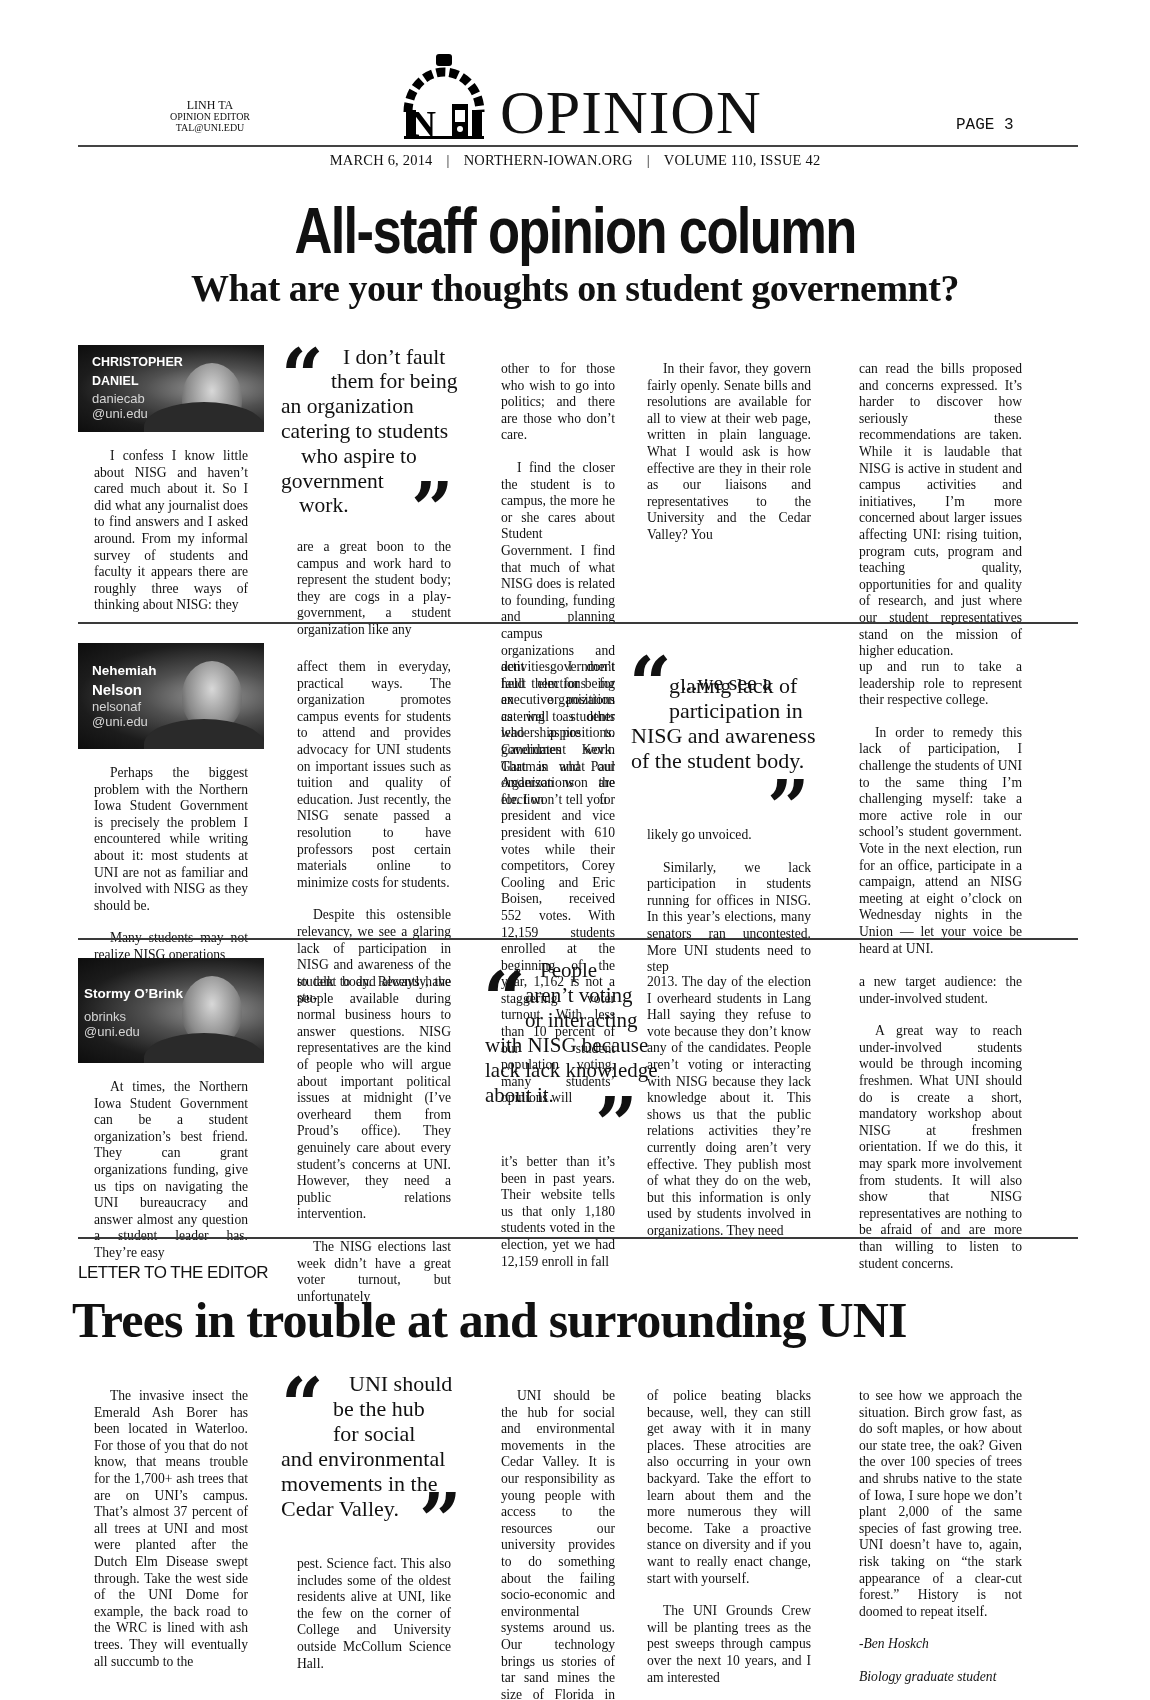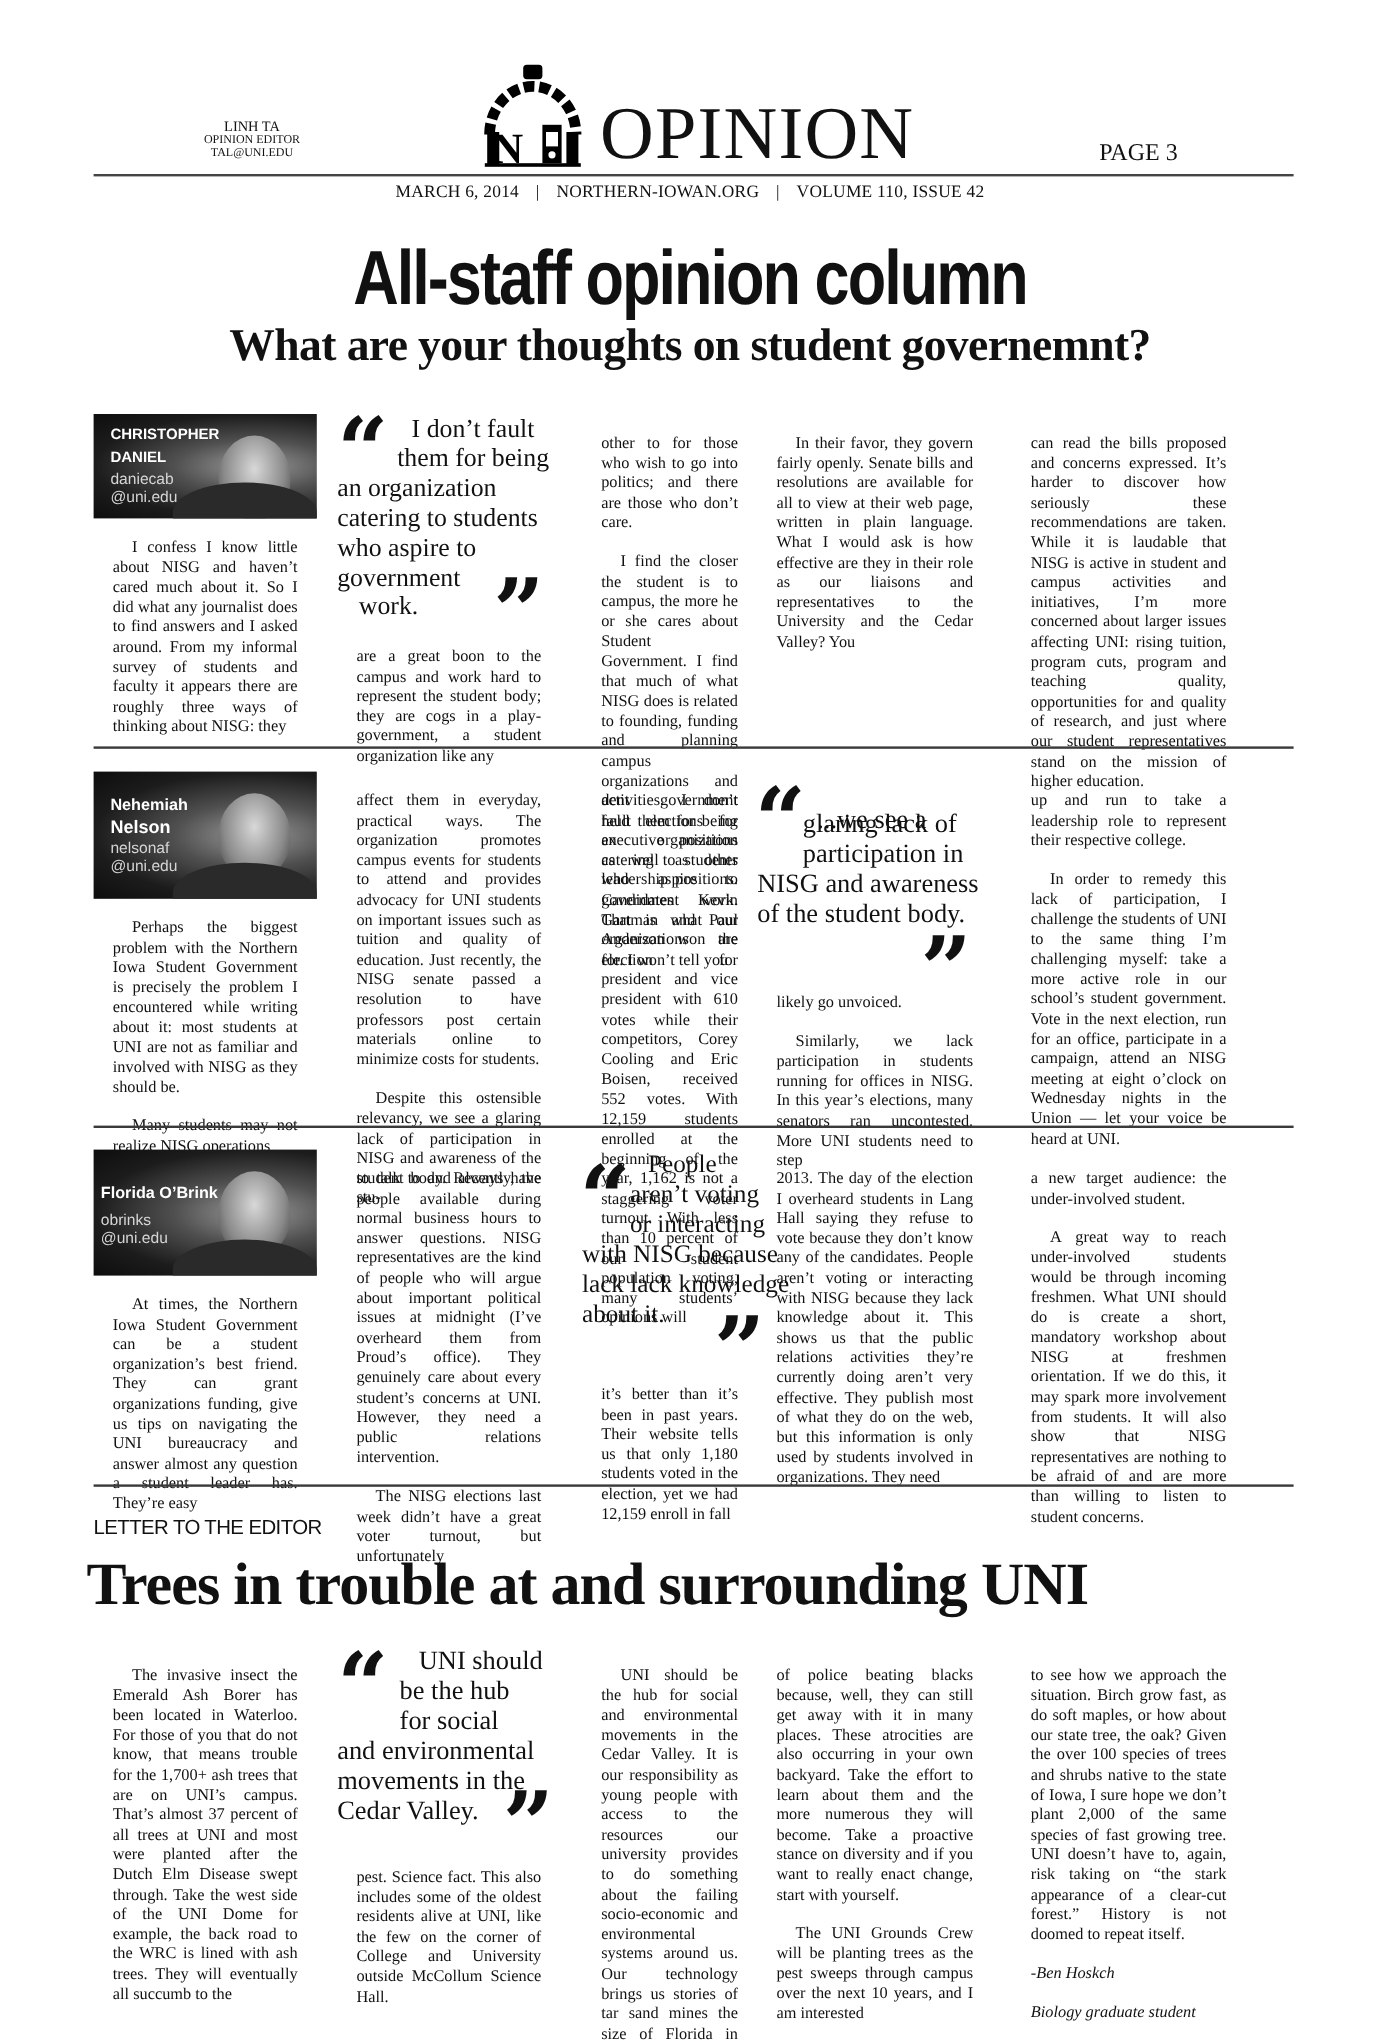--- a/index.html
+++ b/index.html
@@ -4,21 +4,21 @@
 <style>
   html, body { margin: 0; padding: 0; background: #ffffff; }
   body { width: 1150px; height: 1700px; position: relative; overflow: hidden; color: #111; }
   .body-text { font-family: "Liberation Serif", "DejaVu Serif", serif; font-size: 13.6px; line-height: 16.6px; text-align: justify; }
 
   
   .mast-editor { position: absolute; left: 150px; top: 100px; width: 120px; text-align: center; font-family: "Liberation Serif", serif; font-size: 10px; line-height: 11px; }
   .mast-editor .name { font-size: 12px; }
   .mast-logo { position: absolute; left: 398px; top: 50px; width: 92px; height: 90px; }
   .mast-title { position: absolute; left: 500px; top: 80px; font-family: "Liberation Serif", serif; font-size: 62px; line-height: 64px; letter-spacing: 1px; }
-  .mast-page { position: absolute; left: 916px; top: 116px; font-family: Liberation Serif, serif; font-size: 20px; }
+  .mast-page { position: absolute; left: 956px; top: 116px; font-family: Liberation Mono, monospace; font-size: 16px; }
   .mast-rule { position: absolute; left: 78px; top: 145px; width: 1000px; height: 2px; background: #444; }
   .mast-info { position: absolute; left: 0; width: 1150px; top: 152px; text-align: center; font-family: "Liberation Serif", serif; font-size: 14.5px; letter-spacing: 0.2px; }
   .mast-info .sep { margin: 0 14px; }
 
   
   .headline { position: absolute; left: 0; width: 1150px; top: 196px; text-align: center; font-family: "Liberation Sans", sans-serif; font-weight: bold; font-size: 64px; line-height: 70px; transform: scaleX(0.82); letter-spacing: -2px; }
   .subhead { position: absolute; left: 0; width: 1150px; top: 266px; text-align: center; font-family: "Liberation Serif", serif; font-weight: bold; font-size: 38px; line-height: 44px; letter-spacing: -0.5px; }
 
   
   .section { position: absolute; left: 78px; width: 1000px; }
@@ -90,21 +90,21 @@
     </div>
     <p>I confess I know little about NISG and haven’t cared much about it. So I did what any journalist does to find answers and I asked around. From my informal survey of students and faculty it appears there are roughly three ways of thinking about NISG: they</p>
   </div>
   <div class="col c2" style="height:262px;">
     <div class="pq" style="position:relative; height:178px;">
       <span class="open" style="left:0; top:-6px;">“</span>
       <span class="pq-line" style="padding-left:62px; position:absolute; top:0;">I don’t fault</span>
       <span class="pq-line" style="padding-left:50px; position:absolute; top:24px;">them for being</span>
       <span class="pq-line" style="position:absolute; top:49px;">an organization</span>
       <span class="pq-line" style="position:absolute; top:74px;">catering to students</span>
-      <span class="pq-line" style="position:absolute; top:99px;">who aspire to</span>
+      <span class="pq-line" style="position:absolute; top:99px;margin-left:20px;">who aspire to</span>
       <span class="pq-line" style="position:absolute; top:124px;">government</span>
       <span class="pq-line" style="padding-left:18px; position:absolute; top:148px;">work.</span>
       <span class="close" style="left:130px; top:128px;">”</span>
     </div>
     <p class="noindent">are a great boon to the campus and work hard to represent the student body; they are cogs in a play-government, a student organization like any</p>
   </div>
   <div class="col c3" style="width:146px;">
     <p class="noindent">other to for those who wish to go into politics; and there are those who don’t care.</p>
     <p>I find the closer the student is to campus, the more he or she cares about Student Government. I find that much of what NISG does is related to founding, funding and planning campus organizations and activities. I don’t fault them for being an organization catering to students who aspire to government work. That is what our organizations are for. I won’t tell you</p>
   </div>
@@ -158,21 +158,21 @@
   </div>
 </div>
 <div class="rule" style="top:938px;"></div>
 
 <div class="section body-text" style="top:958px; height:270px;">
   <div class="col c1">
     <div class="headshot" style="height:105px;">
       <div class="face"></div>
       <div class="shoulders"></div>
       <div class="label" style="top:26px; left:6px;">
-        <div class="nm" style="font-size:13.5px; margin-bottom:6px;">Florida O’Brink</div>
+        <div class="nm" style="font-size:13.5px; margin-bottom:6px;">Stormy O’Brink</div>
         <div class="em">obrinks</div>
         <div class="em">@uni.edu</div>
       </div>
     </div>
     <p>At times, the Northern Iowa Student Government can be a student organization’s best friend. They can grant organizations funding, give us tips on navigating the UNI bureaucracy and answer almost any question a student leader has. They’re easy</p>
   </div>
   <div class="col c2">
     <p class="noindent">to talk to and always have people available during normal business hours to answer questions. NISG representatives are the kind of people who will argue about important political issues at midnight (I’ve overheard them from Proud’s office). They genuinely care about every student’s concerns at UNI. However, they need a public relations intervention.</p>
     <p>The NISG elections last week didn’t have a great voter turnout, but unfortunately</p>
   </div>

